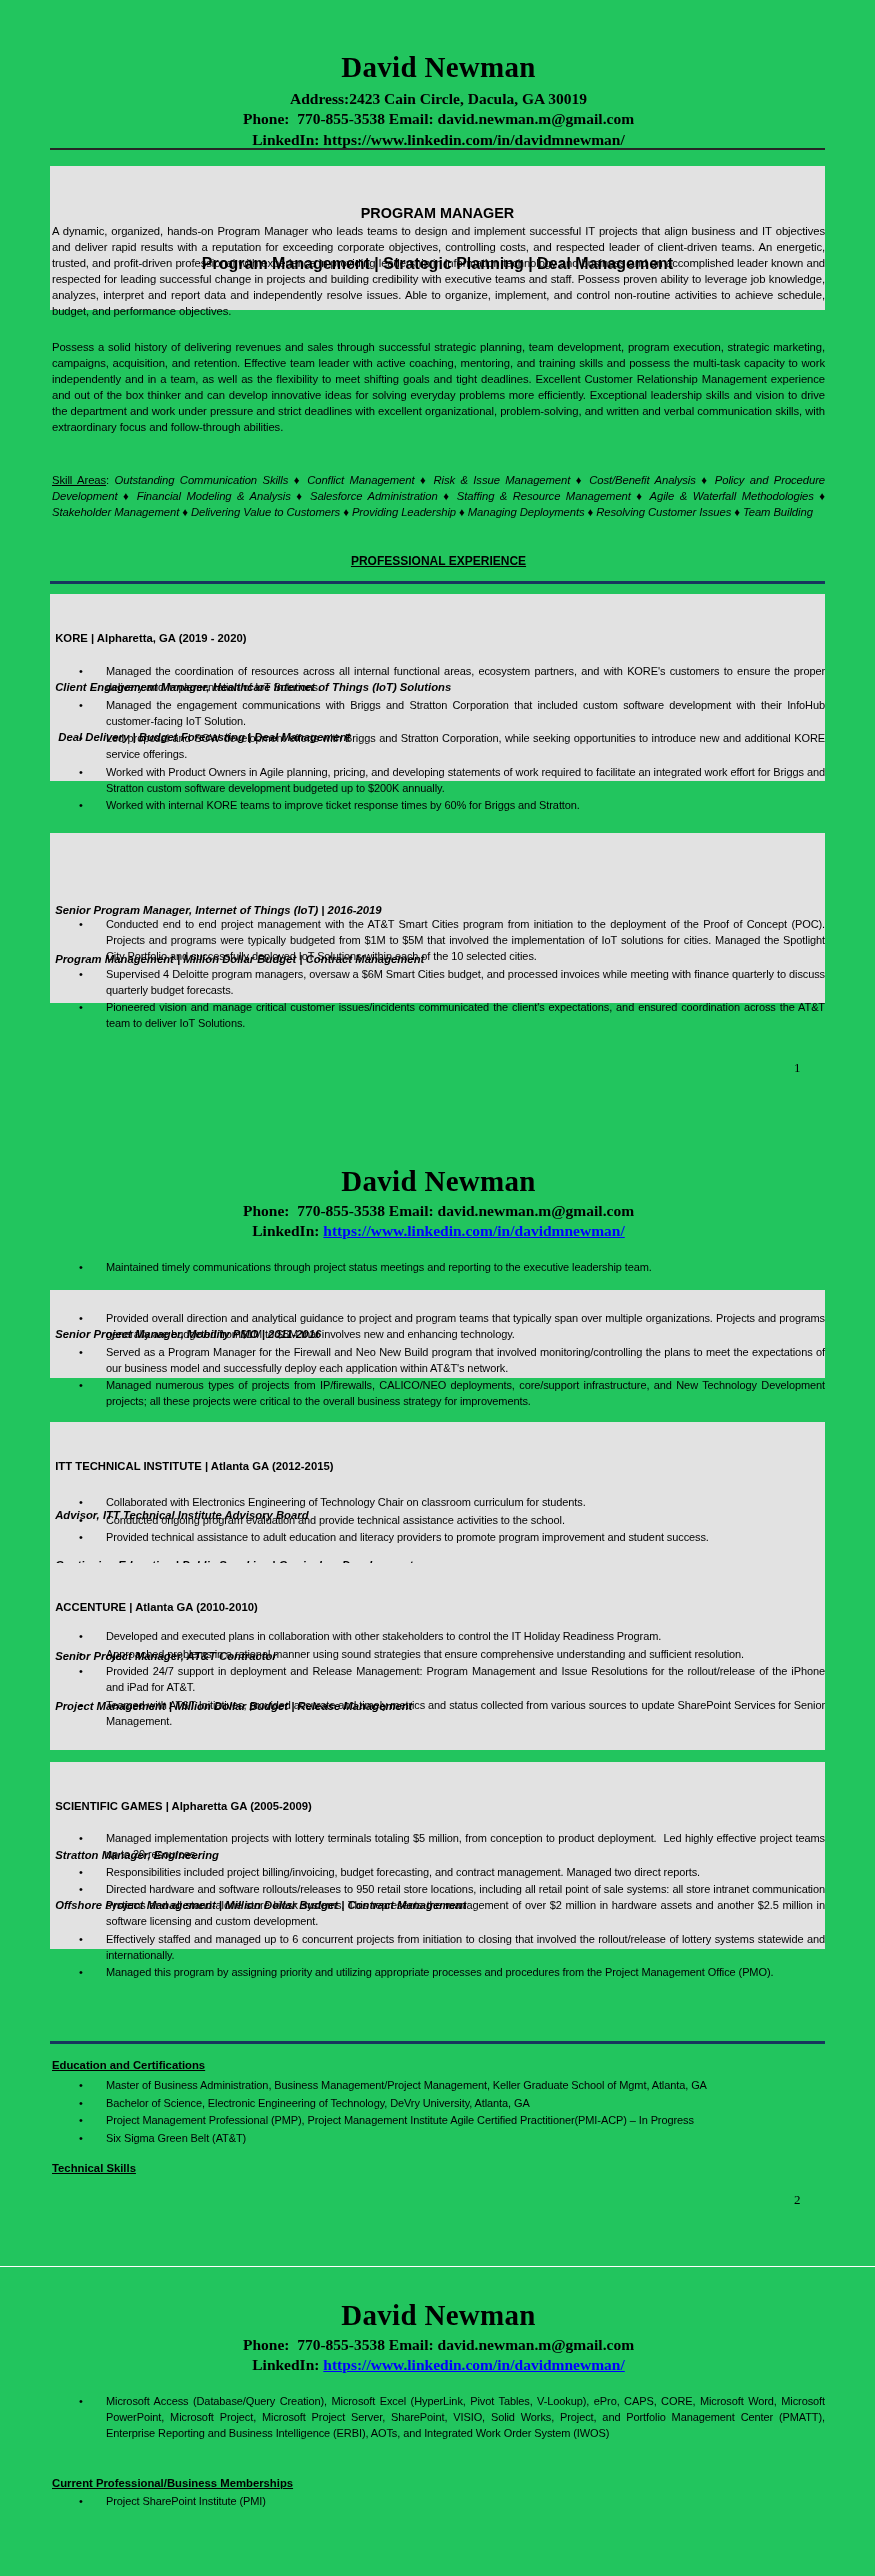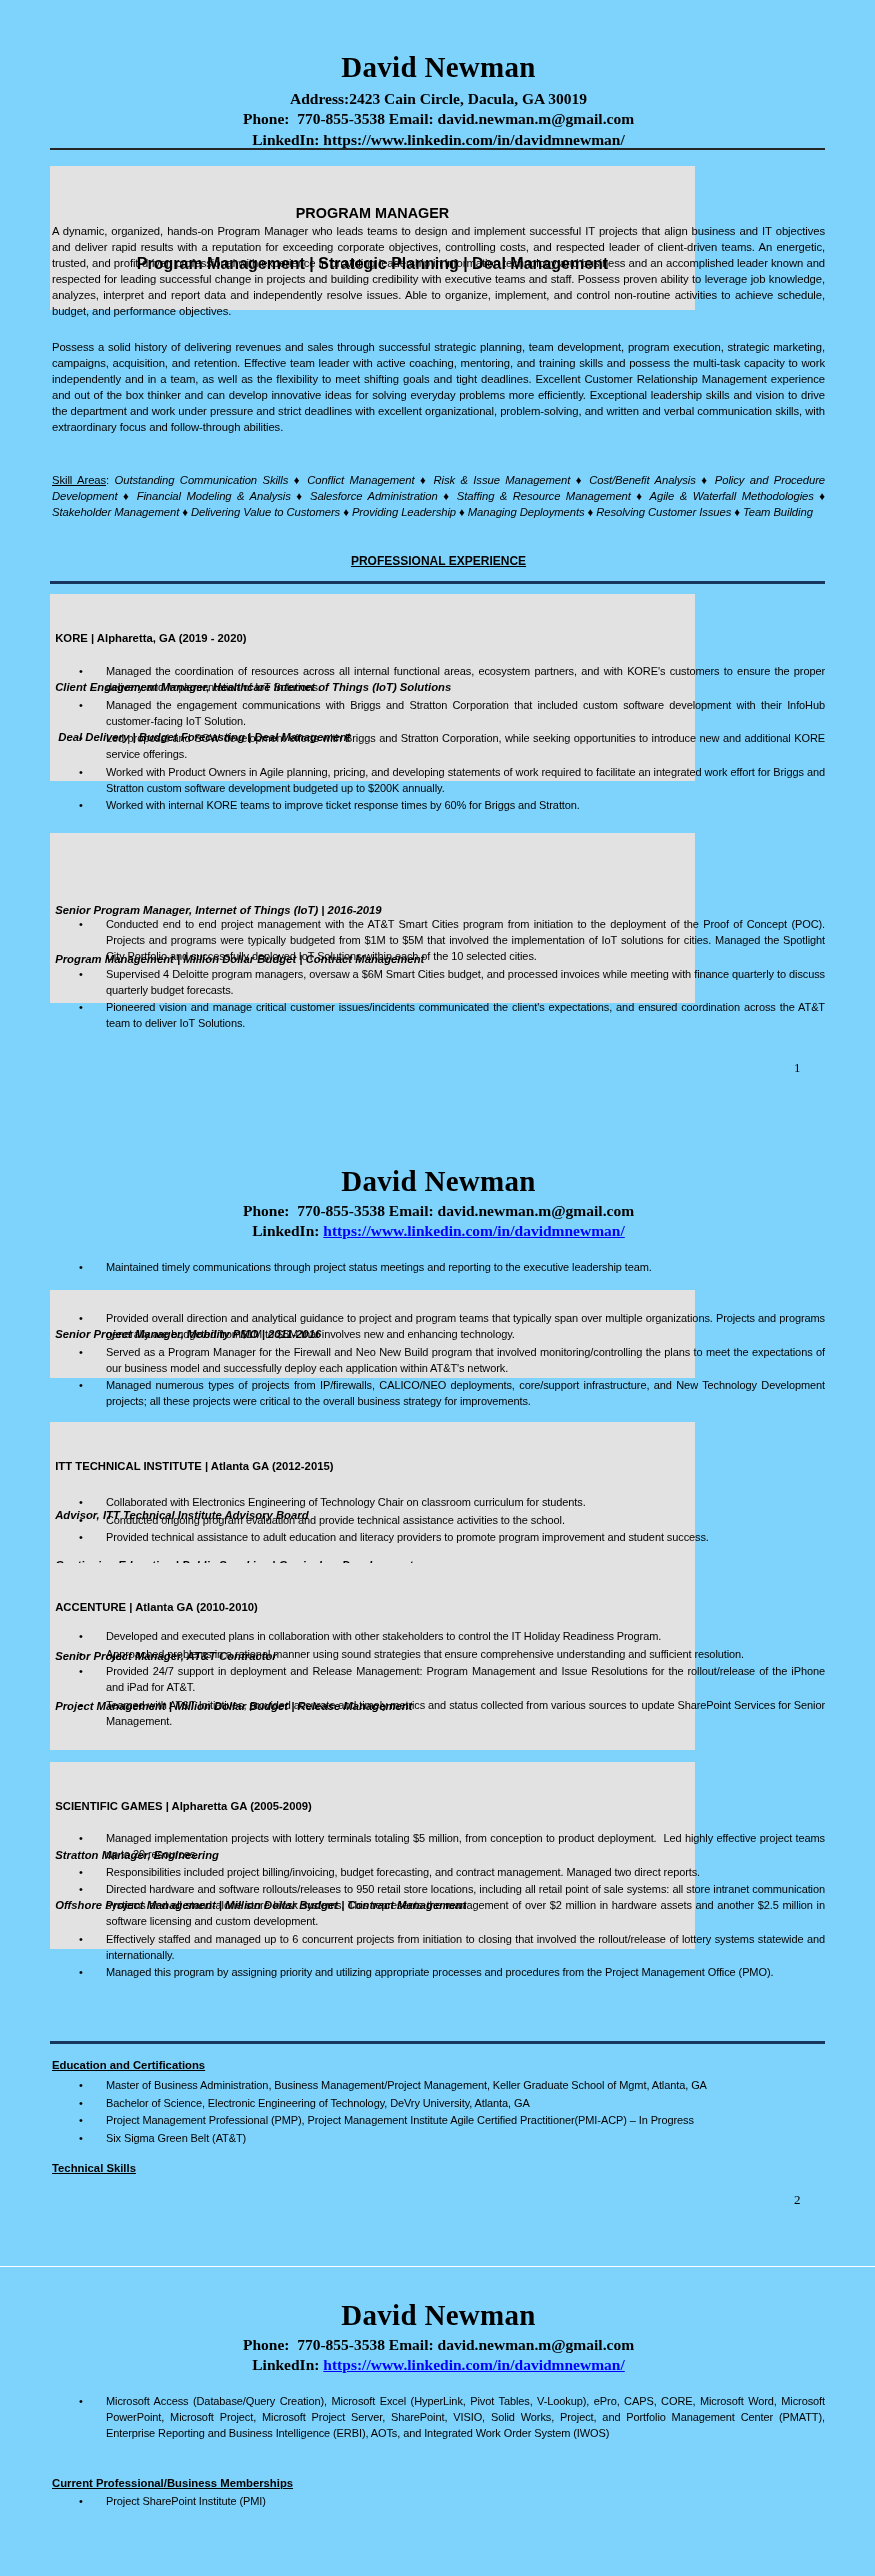--- a/index.html
+++ b/index.html
@@ -1,25 +1,25 @@
 <!DOCTYPE html>
 <html style="font-size:8.2px"><head>
 <meta charset="utf-8">
 <style>
   html,body{margin:0;padding:0;background:#ffffff;}
   #doc{position:relative;width:876px;height:3400px;background:#ffffff;color:#000;
        font-family:"Liberation Sans",sans-serif;}
-  .page{position:absolute;left:0;width:876px;height:1133px;background:#7dd3fc;overflow:hidden;}
+  .page{position:absolute;left:0;width:876px;height:1133px;background:#22c55e;overflow:hidden;}
   #p1{top:0}#p2{top:1133px}#p3{top:2267px}
   .ct{position:absolute;left:52px;width:773px;}
   .hname{font:700 29px "Liberation Serif",serif;text-align:center;letter-spacing:0.3px;line-height:31px;}
   .hline{font:700 15.5px "Liberation Serif",serif;text-align:center;line-height:19.6px;white-space:pre-wrap;}
   .hrule{position:absolute;left:50px;width:775px;height:1.5px;background:#262626;}
   .navy{position:absolute;left:50px;width:775px;height:3.1px;background:#17365d;}
-  .band{position:absolute;left:50px;width:645px;background:#e2e2e2;box-sizing:border-box;
+  .band{position:absolute;left:50px;width:775px;background:#e2e2e2;box-sizing:border-box;
         padding:2.6px 5.2px;line-height:16.5px;font-size:11.3px;white-space:pre-wrap;}
   .bco{font-weight:700;}
   .bro{font-weight:700;font-style:italic;}
   .titleband{text-align:center;padding:4.6px 5.2px;}
   .tb1{font-size:14.4px;font-weight:700;line-height:18.5px;}
   .tb2{font-size:16px;font-weight:700;line-height:17.5px;}
   .para{font-size:11.3px;line-height:16px;text-align:justify;letter-spacing:-0.1px;}
   .skills{font-size:11.3px;line-height:16px;text-align:justify;letter-spacing:-0.1px;}
   .sa-label{font-weight:400;text-decoration:underline;}
   .sa-items{font-style:italic;}

